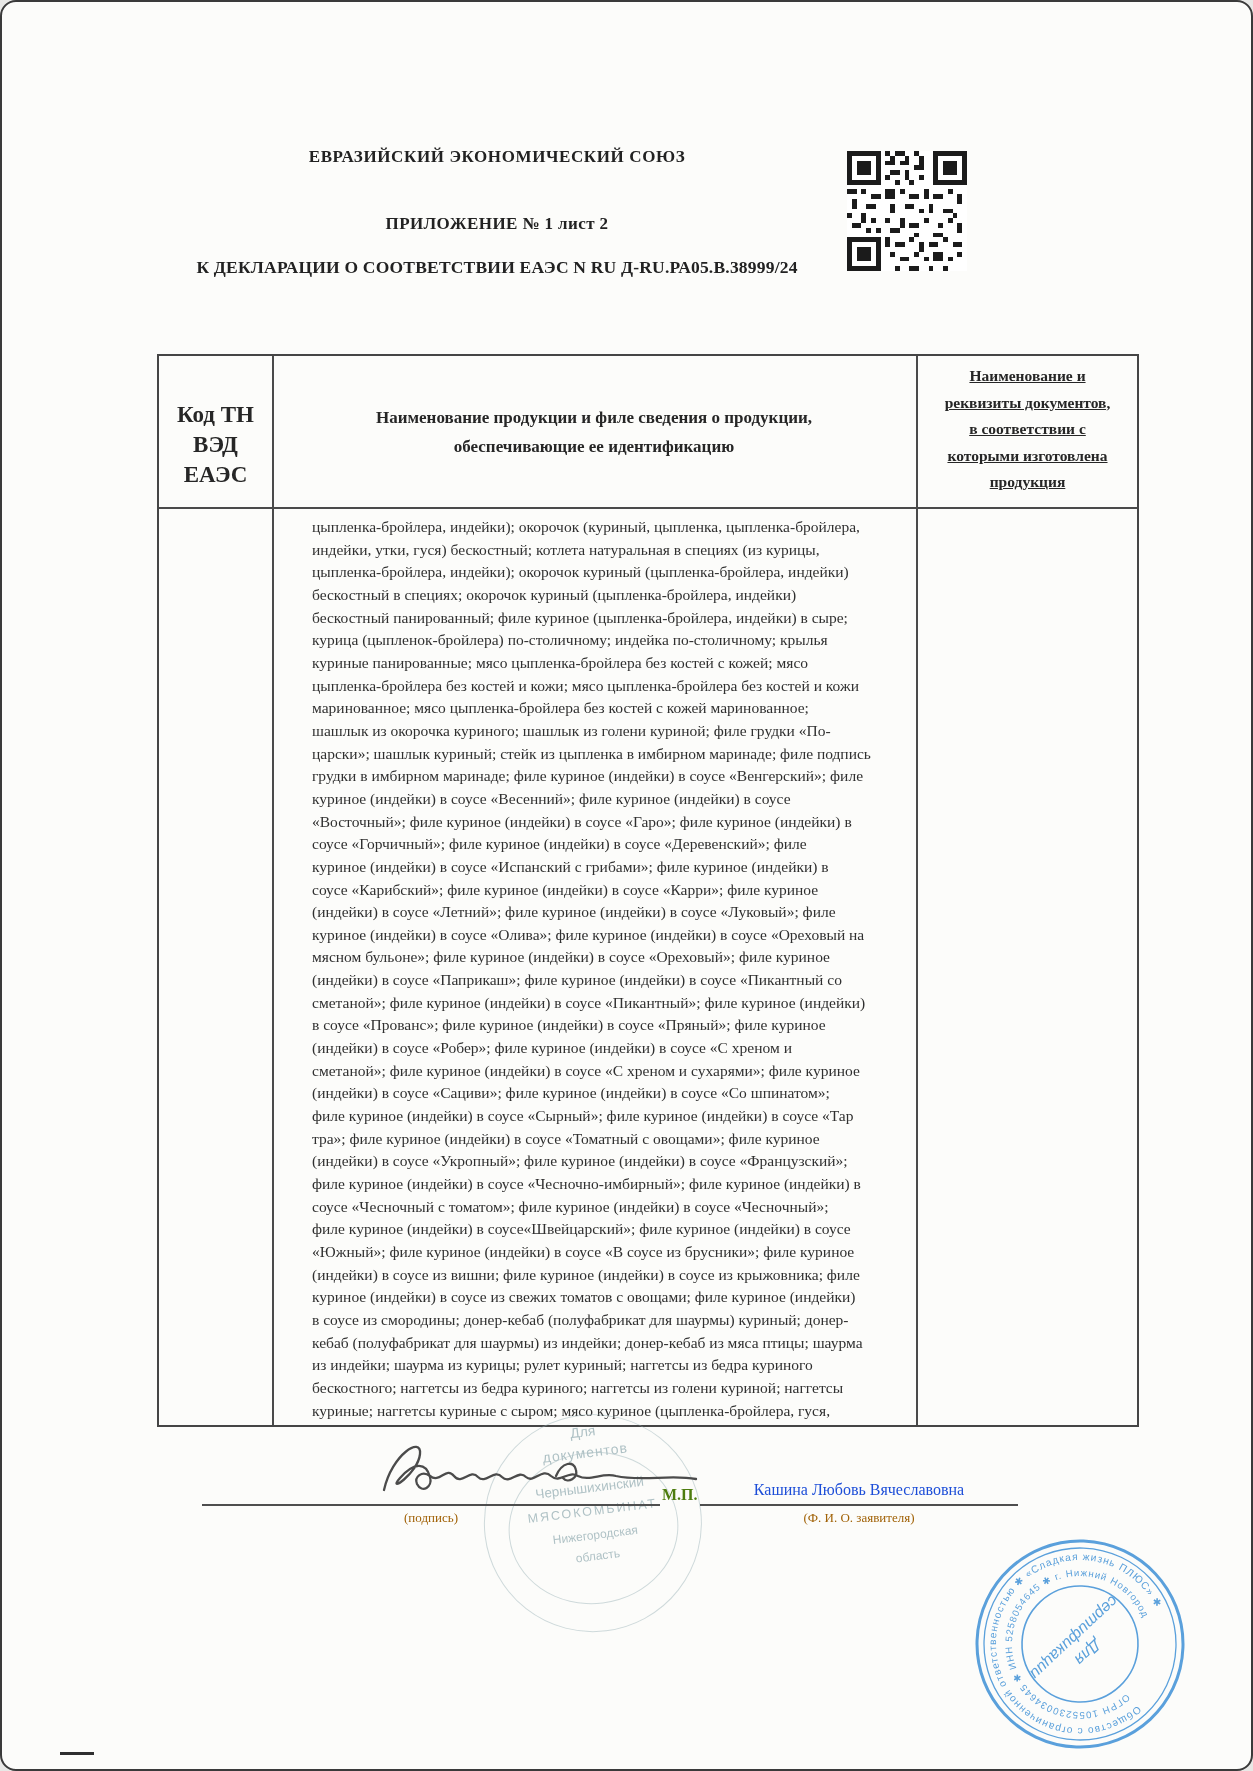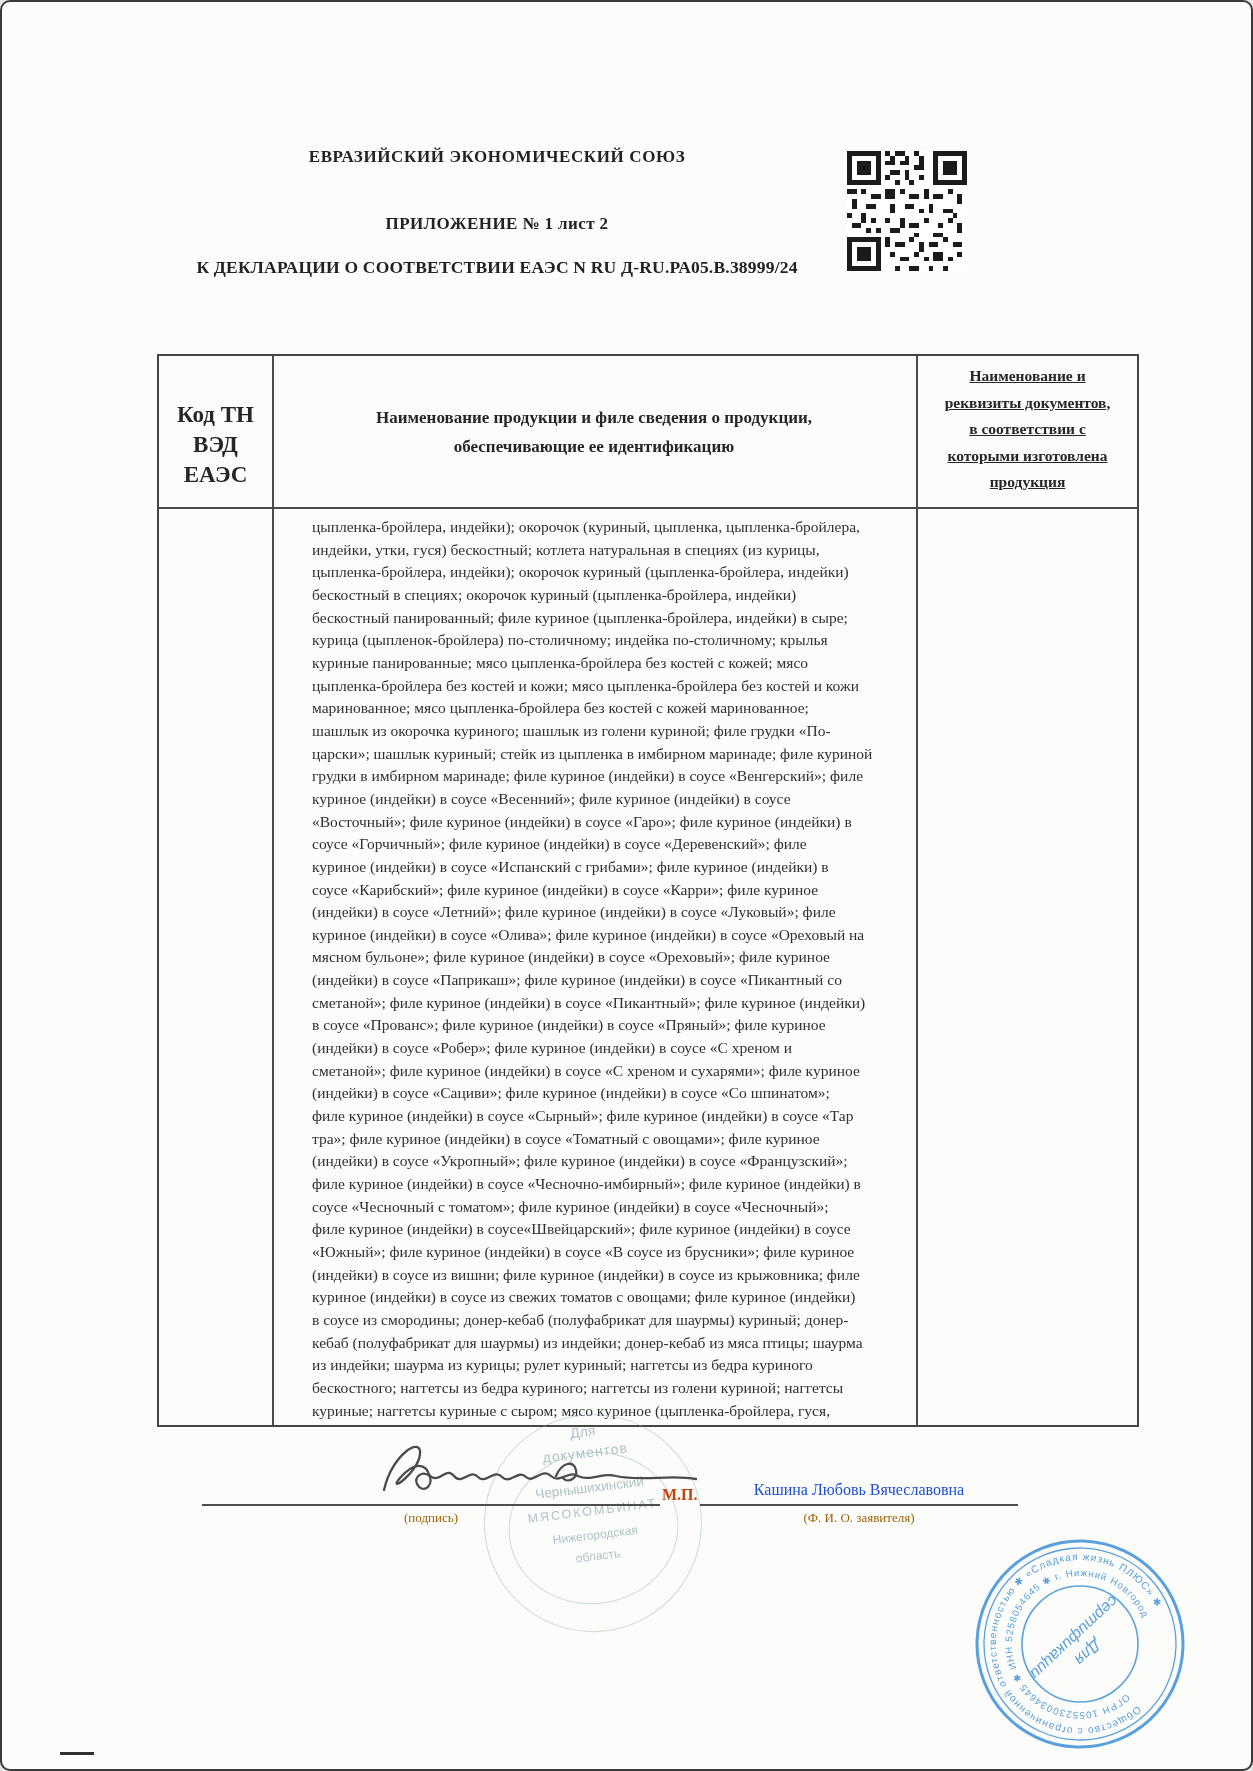--- a/index.html
+++ b/index.html
@@ -1,21 +1,21 @@
 <!DOCTYPE html>
 <html><head>
 <meta charset="utf-8">
 <style>
   html,body{margin:0;padding:0;background:#e8e8e6;}
   .page{
     position:relative;
     width:1253px;height:1771px;
     background:#fcfcfa;
     border:2px solid #3a3a3a;
-    border-radius:10px;
+    border-radius:16px;
     box-sizing:border-box;
     overflow:hidden;
     font-family:"Liberation Serif","DejaVu Serif",serif;
     color:#2b2b2b;
   }
   .abs{position:absolute;}
   
   .hdr-line{position:absolute;left:160px;width:670px;text-align:center;font-weight:bold;color:#222;}
   .hdr-union{top:145px;font-size:17px;letter-spacing:.6px;}
   .hdr-annex{top:212px;font-size:17px;letter-spacing:.4px;}
@@ -28,21 +28,21 @@
   .hline{position:absolute;left:0;right:0;top:151px;height:1.6px;background:#4a4a4a;}
   .th{position:absolute;text-align:center;font-weight:bold;color:#262626;}
   .th1{left:0;width:113px;top:44px;font-size:23px;line-height:30px;}
   .th2{left:113px;width:644px;top:47px;font-size:17px;line-height:29px;}
   .th3{left:757px;width:223px;top:7px;font-size:15.5px;line-height:26.5px;text-decoration:underline;}
   .tbody-text{position:absolute;left:127px;top:160px;width:615px;height:905px;
     font-size:15.5px;line-height:22.65px;white-space:nowrap;overflow:hidden;color:#303030;margin-left:26px;}
   
   .sig-line{position:absolute;height:1.8px;background:#4e4e4e;}
   .caption{position:absolute;font-size:13px;color:#a16207;text-align:center;}
-  .mp{position:absolute;left:660px;top:1484px;font-size:16px;font-weight:bold;color:#c2410c;}
+  .mp{position:absolute;left:660px;top:1484px;font-size:16px;font-weight:bold;color:#4d7c0f;}
   .fio{position:absolute;left:698px;width:318px;top:1479px;text-align:center;font-size:16px;color:#1d4ed8;}
   
   .stamp-grey{position:absolute;left:480px;top:1410px;width:224px;height:224px;transform:rotate(-7deg);opacity:.8;}
   .stamp-grey .ring{position:absolute;border-radius:50%;border:1.6px solid rgba(148,173,178,.55);}
   .ring-outer{left:2px;top:2px;width:216px;height:216px;}
   .ring-inner{left:26px;top:40px;width:168px;height:150px;border-radius:50% !important;}
   .stamp-grey div.txt{position:absolute;left:0;width:100%;text-align:center;color:#9cb3b8;font-family:"Liberation Sans",sans-serif;}
   
   .stamp-blue{position:absolute;left:966px;top:1530px;width:224px;height:224px;}
   
@@ -163,21 +163,21 @@
         <div>цыпленка-бройлера, индейки); окорочок (куриный, цыпленка, цыпленка-бройлера,</div>
         <div>индейки, утки, гуся) бескостный; котлета натуральная в специях (из курицы,</div>
         <div>цыпленка-бройлера, индейки); окорочок куриный (цыпленка-бройлера, индейки)</div>
         <div>бескостный в специях; окорочок куриный (цыпленка-бройлера, индейки)</div>
         <div>бескостный панированный; филе куриное (цыпленка-бройлера, индейки) в сыре;</div>
         <div>курица (цыпленок-бройлера) по-столичному; индейка по-столичному; крылья</div>
         <div>куриные панированные; мясо цыпленка-бройлера без костей с кожей; мясо</div>
         <div>цыпленка-бройлера без костей и кожи; мясо цыпленка-бройлера без костей и кожи</div>
         <div>маринованное; мясо цыпленка-бройлера без костей с кожей маринованное;</div>
         <div>шашлык из окорочка куриного; шашлык из голени куриной; филе грудки «По-</div>
-        <div>царски»; шашлык куриный; стейк из цыпленка в имбирном маринаде; филе куриной</div>
+        <div>царски»; шашлык куриный; стейк из цыпленка в имбирном маринаде; филе подпись</div>
         <div>грудки в имбирном маринаде; филе куриное (индейки) в соусе «Венгерский»; филе</div>
         <div>куриное (индейки) в соусе «Весенний»; филе куриное (индейки) в соусе</div>
         <div>«Восточный»; филе куриное (индейки) в соусе «Гаро»; филе куриное (индейки) в</div>
         <div>соусе «Горчичный»; филе куриное (индейки) в соусе «Деревенский»; филе</div>
         <div>куриное (индейки) в соусе «Испанский с грибами»; филе куриное (индейки) в</div>
         <div>соусе «Карибский»; филе куриное (индейки) в соусе «Карри»; филе куриное</div>
         <div>(индейки) в соусе «Летний»; филе куриное (индейки) в соусе «Луковый»; филе</div>
         <div>куриное (индейки) в соусе «Олива»; филе куриное (индейки) в соусе «Ореховый на</div>
         <div>мясном бульоне»; филе куриное (индейки) в соусе «Ореховый»; филе куриное</div>
         <div>(индейки) в соусе «Паприкаш»; филе куриное (индейки) в соусе «Пикантный со</div>

